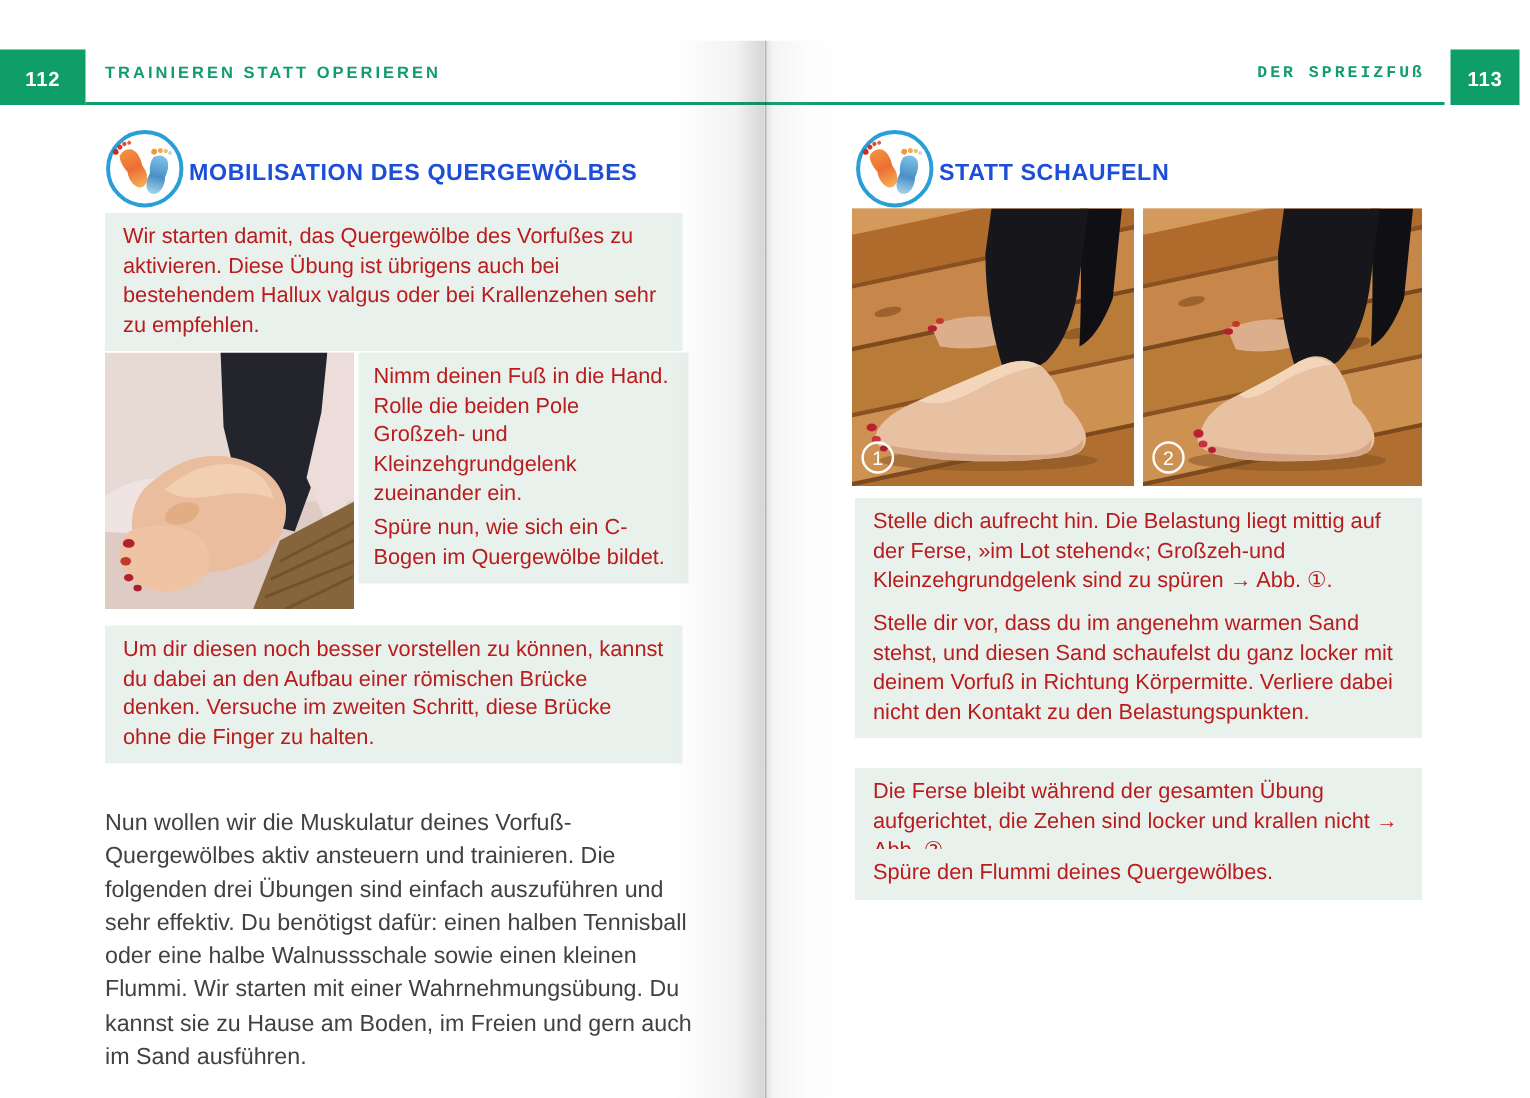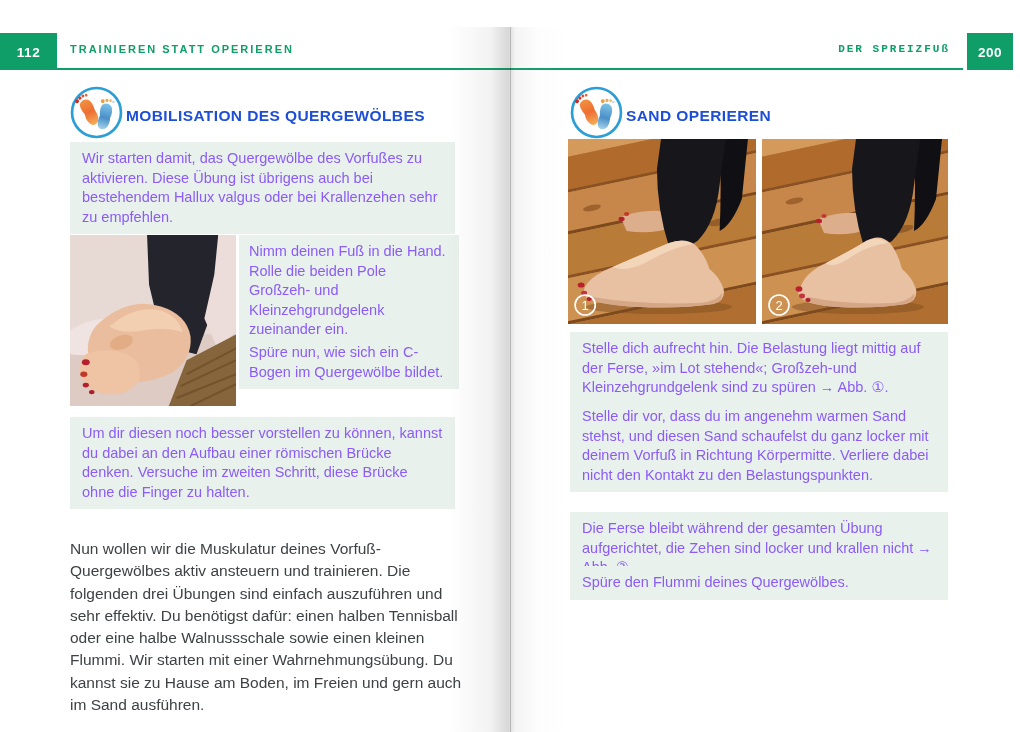--- a/index.html
+++ b/index.html
@@ -18,21 +18,21 @@
   .rh-left  { left:70px; }
   .rh-right { right:70px;font-family:Liberation Mono, monospace; }
 
   
   .logo-icon { position:absolute; width:53px; height:53px; }
   .section-title { position:absolute; font-size:15.5px; font-weight:bold; letter-spacing:0.4px;
     color:#1d4ed8; }
 
   
   .box { position:absolute; background:#e9f1ed; padding:7px 12px; font-size:14.5px;
-    line-height:19.6px; color:#8b5cf6; }
+    line-height:19.6px; color:#b91c1c; }
 
   .paragraph { position:absolute; font-size:15.5px; line-height:22.3px; color:#3f4245; }
 
   .photo { position:absolute; display:block; }
 
   
   .spine { position:absolute; left:448px; top:0; width:120px; height:732px; pointer-events:none;
     background:linear-gradient(to right, rgba(110,110,110,0) 0%, rgba(100,100,100,0.08) 35%,
       rgba(70,70,70,0.20) 49%, rgba(70,70,70,0.22) 50%, rgba(150,150,150,0.10) 56%,
       rgba(200,200,200,0.04) 75%, rgba(255,255,255,0) 100%); }
@@ -74,21 +74,21 @@
       </g>
     </symbol>
   </defs>
 </svg>
 
 <div class="book">
 
   <div class="header-rule"></div>
   <div class="pagenum-box pn-left">112</div>
   <div class="running-header rh-left">TRAINIEREN STATT OPERIEREN</div>
-  <div class="pagenum-box pn-right">200</div>
+  <div class="pagenum-box pn-right">113</div>
   <div class="running-header rh-right">DER SPREIZFUß</div>
 
   <svg class="logo-icon" style="left:70px; top:59px;" viewBox="0 0 52 52">
       <use href="#footlogo"></use>
     </svg>
   <div class="section-title" style="left:126px; top:80px;">MOBILISATION DES QUERGEWÖLBES</div>
 
   <div class="box" style="left:70px; top:115px; width:385px;">Wir starten damit, das Quergewölbe des Vorfußes zu aktivieren. Diese Übung ist übrigens auch bei bestehendem Hallux valgus oder bei Krallenzehen sehr zu empfehlen.</div>
 
   <svg class="photo" style="left:70px; top:208px;" width="166" height="171" viewBox="0 0 168 172" preserveAspectRatio="none">
@@ -112,21 +112,21 @@
   <div class="box" style="left:239px; top:208px; width:220px; padding:7px 10px;">Nimm deinen Fuß in die Hand. Rolle die beiden Pole Großzeh- und Kleinzehgrundgelenk zueinander ein.</div>
   <div class="box" style="left:239px; top:309px; width:220px; padding:7px 10px;">Spüre nun, wie sich ein C-Bogen im Quergewölbe bildet.</div>
 
   <div class="box" style="left:70px; top:390px; width:385px;">Um dir diesen noch besser vorstellen zu können, kannst du dabei an den Aufbau einer römischen Brücke denken. Versuche im zweiten Schritt, diese Brücke ohne die Finger zu halten.</div>
 
   <div class="paragraph" style="left:70px; top:511px; width:398px;">Nun wollen wir die Muskulatur deines Vorfuß-Quergewölbes aktiv ansteuern und trainieren. Die folgenden drei Übungen sind einfach auszuführen und sehr effektiv. Du benötigst dafür: einen halben Tennisball oder eine halbe Walnussschale sowie einen kleinen Flummi. Wir starten mit einer Wahrnehmungsübung. Du kannst sie zu Hause am Boden, im Freien und gern auch im Sand ausführen.</div>
 
   <svg class="logo-icon" style="left:570px; top:59px;" viewBox="0 0 52 52">
       <use href="#footlogo"></use>
     </svg>
-  <div class="section-title" style="left:626px; top:80px;">SAND OPERIEREN</div>
+  <div class="section-title" style="left:626px; top:80px;">STATT SCHAUFELN</div>
 
   <svg class="photo" style="left:568px; top:112px;" width="188" height="185" viewBox="0 0 186 185" preserveAspectRatio="none">
     <rect width="186" height="185" fill="#c08348"></rect>
     <g transform="rotate(-12 93 92)">
       <rect x="-50" y="-40" width="300" height="40" fill="#d49a5c"></rect>
       <rect x="-50" y="0" width="300" height="32" fill="#b06a2c"></rect>
       <rect x="-50" y="32" width="300" height="3" fill="#8a5222"></rect>
       <rect x="-50" y="35" width="300" height="38" fill="#c8874a"></rect>
       <rect x="-50" y="73" width="300" height="3" fill="#7d4a1e"></rect>
       <rect x="-50" y="76" width="300" height="40" fill="#b97b38"></rect>

